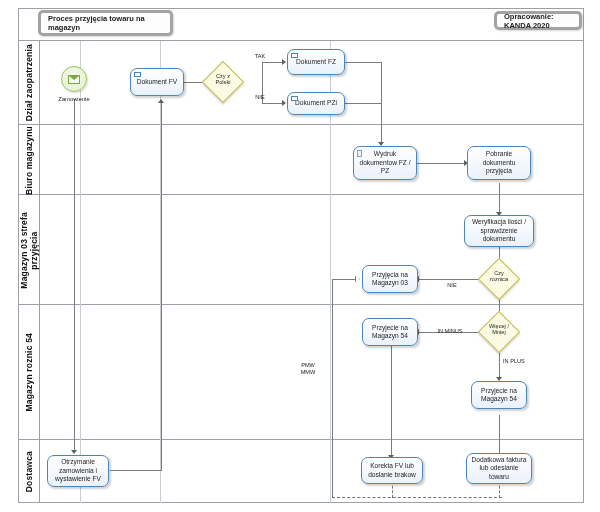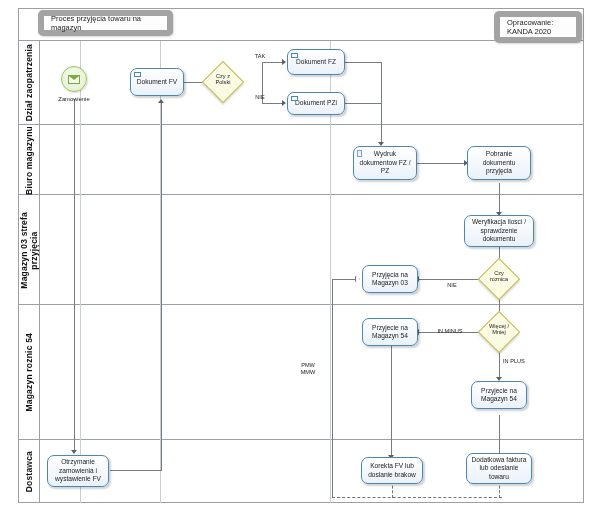--- a/index.html
+++ b/index.html
@@ -19,23 +19,23 @@
   .lane.last{border-bottom:none;}
   .lane-title{position:absolute;left:18px;width:22px;display:flex;align-items:center;justify-content:center;
       box-sizing:border-box;border-right:1px solid #9aa0a6;}
   .lane-title span{
       writing-mode:vertical-rl;transform:rotate(180deg);
       font-size:8.5px;font-weight:bold;color:#111;letter-spacing:.2px;
       text-align:center;line-height:10px;white-space:pre-line;
   }
 
   
-  .note{position:absolute;background:#fdfdfd;border:6px solid #a3a3a3;border-radius:5px;
+  .note{position:absolute;background:#fdfdfd;border:3px solid #a3a3a3;border-radius:5px;
      box-shadow:1px 1px 2px rgba(0,0,0,.16);display:flex;align-items:center;
-     font-size:7.5px;color:#222;padding:0 7px;box-sizing:border-box;}
+     font-size:7.5px;color:#222;padding:0 7px;box-sizing:border-box;font-weight:bold;}
 
   
   .task{position:absolute;background:linear-gradient(180deg,#ffffff 0%,#f3f8fd 55%,#e9f1fa 100%);
       border:1.4px solid #4a86b8;border-radius:7px;box-shadow:1.5px 1.5px 2px rgba(0,0,0,.18);
       display:flex;align-items:center;justify-content:center;text-align:center;
       font-size:6.6px;color:#1b1b1b;line-height:8.4px;box-sizing:border-box;padding:2px 3px;}
   .task .env{position:absolute;left:3px;top:3px;width:7px;height:5px;border:1px solid #4a86b8;box-sizing:border-box;}
   .task .env:after{content:"";position:absolute;left:0;top:0;width:5px;height:3px;
       border-bottom:1px solid #4a86b8;transform:skewX(0);}
   .task .doc{position:absolute;left:3px;top:3px;width:5px;height:7px;border:1px solid #7aa7c7;background:#eaf3fb;box-sizing:border-box;}
@@ -78,21 +78,21 @@
 <body>
 
 <div id="stage">
 
   <div class="pool-frame"></div>
   <div class="title-strip"></div>
 
   <div class="note" style="left:38px;top:10px;width:135px;height:26px;">
     <span>Proces przyjęcia towaru na magazyn</span>
   </div>
-  <div class="note" style="left:494px;top:11px;width:88px;height:32px;justify-content:center;">
+  <div class="note" style="left:494px;top:11px;width:88px;height:19px;justify-content:center;">
     <span>Opracowanie: KANDA 2020</span>
   </div>
 
   <div class="lane" style="top:41px;height:84px;"></div>
   <div class="lane" style="top:125px;height:70px;"></div>
   <div class="lane" style="top:195px;height:110px;"></div>
   <div class="lane" style="top:305px;height:135px;"></div>
   <div class="lane last" style="top:440px;height:63px;"></div>
 
   <div class="lane-title" style="top:41px;height:84px;">

